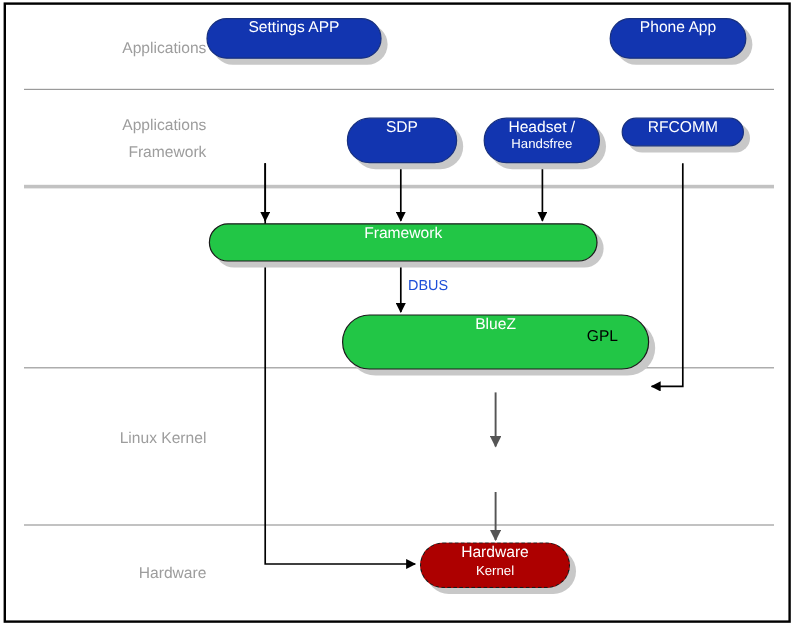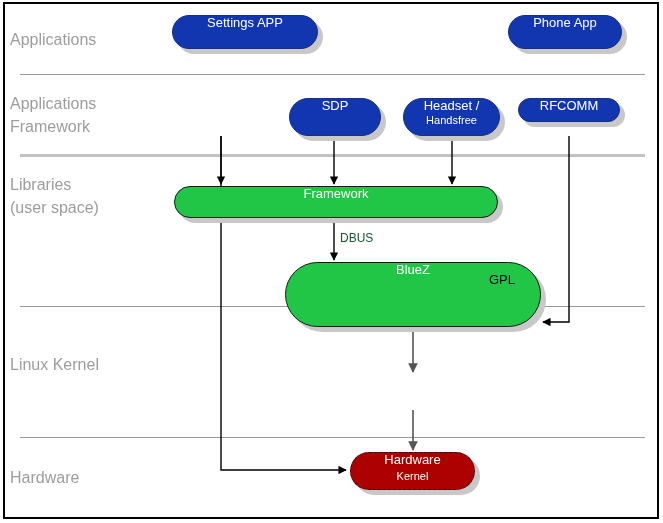--- a/index.html
+++ b/index.html
@@ -34,23 +34,23 @@
     height: 0;
     border-top: 1px solid #9a9a9a;
   }
   .divider.thick {
     border-top: 3px solid #c2c2c2;
   }
   
   .layer-label {
     position: absolute;
     color: #9d9d9d;
-    font-size: 16px;
+    font-size: 13px;
     line-height: 23px;
-    text-align: left;
+    text-align: right;
     font-family: "Liberation Sans", sans-serif;
     white-space: pre-line;
   }
   
   .node {
     position: absolute;
     box-sizing: border-box;
     display: flex;
     flex-direction: column;
     align-items: center;
@@ -124,42 +124,40 @@
     left: 0; top: 0;
     width: 663px;
     height: 523px;
     z-index: 3;
     pointer-events: none;
   }
   
   .edge-label {
     position: absolute;
     z-index: 4;
-    color: #14532d;
+    color: #1d4ed8;
     font-size: 12px;
     font-family: "Liberation Sans", sans-serif;
   }
 </style>
 </head>
 <body>
 
 <div id="canvas">
 
   <div id="frame"></div>
 
   <div class="divider" style="left:20px; top:74px; width:625px;"></div>
   <div class="divider thick" style="left:20px; top:154px; width:625px;"></div>
   <div class="divider" style="left:20px; top:306px; width:625px;"></div>
   <div class="divider" style="left:20px; top:437px; width:625px;"></div>
 
   <div class="layer-label" style="left:10px; top:28px; width:162px;">Applications</div>
   <div class="layer-label" style="left:10px; top:92px; width:162px;">Applications
 Framework</div>
-  <div class="layer-label" style="left:10px; top:173px; width:162px;">Libraries
-(user space)</div>
   <div class="layer-label" style="left:10px; top:353px; width:162px;">Linux Kernel</div>
   <div class="layer-label" style="left:10px; top:466px; width:162px;">Hardware</div>
 
   <svg id="connectors" viewBox="0 0 663 523" xmlns="http://www.w3.org/2000/svg">
     <defs>
       <marker id="arrow" viewBox="0 0 10 10" refX="9" refY="5" markerWidth="6" markerHeight="6" orient="auto-start-reverse">
         <path d="M 0 0 L 10 5 L 0 10 z" fill="#000000"></path>
       </marker>
       <marker id="arrowgray" viewBox="0 0 10 10" refX="9" refY="5" markerWidth="6" markerHeight="6" orient="auto-start-reverse">
         <path d="M 0 0 L 10 5 L 0 10 z" fill="#555555"></path>
@@ -218,21 +216,21 @@
     <span class="body"></span>
     <span class="txt">RFCOMM</span>
   </div>
 
   <div class="node green" style="left:174px; top:186px; width:324px; height:32px;">
     <span class="shadow"></span>
     <span class="body"></span>
     <span class="txt">Framework</span>
   </div>
 
-  <div class="node green" style="left:285px; top:262px; width:256px; height:65px;">
+  <div class="node green" style="left:285px; top:262px; width:256px; height:46px;">
     <span class="shadow"></span>
     <span class="body"></span>
     <span class="corner-badge" style="right:26px; top:10px;">GPL</span>
     <span class="txt">BlueZ</span>
   </div>
 
 
 
   <div class="node red" style="left:350px; top:452px; width:125px; height:38px;">
     <span class="shadow"></span>

